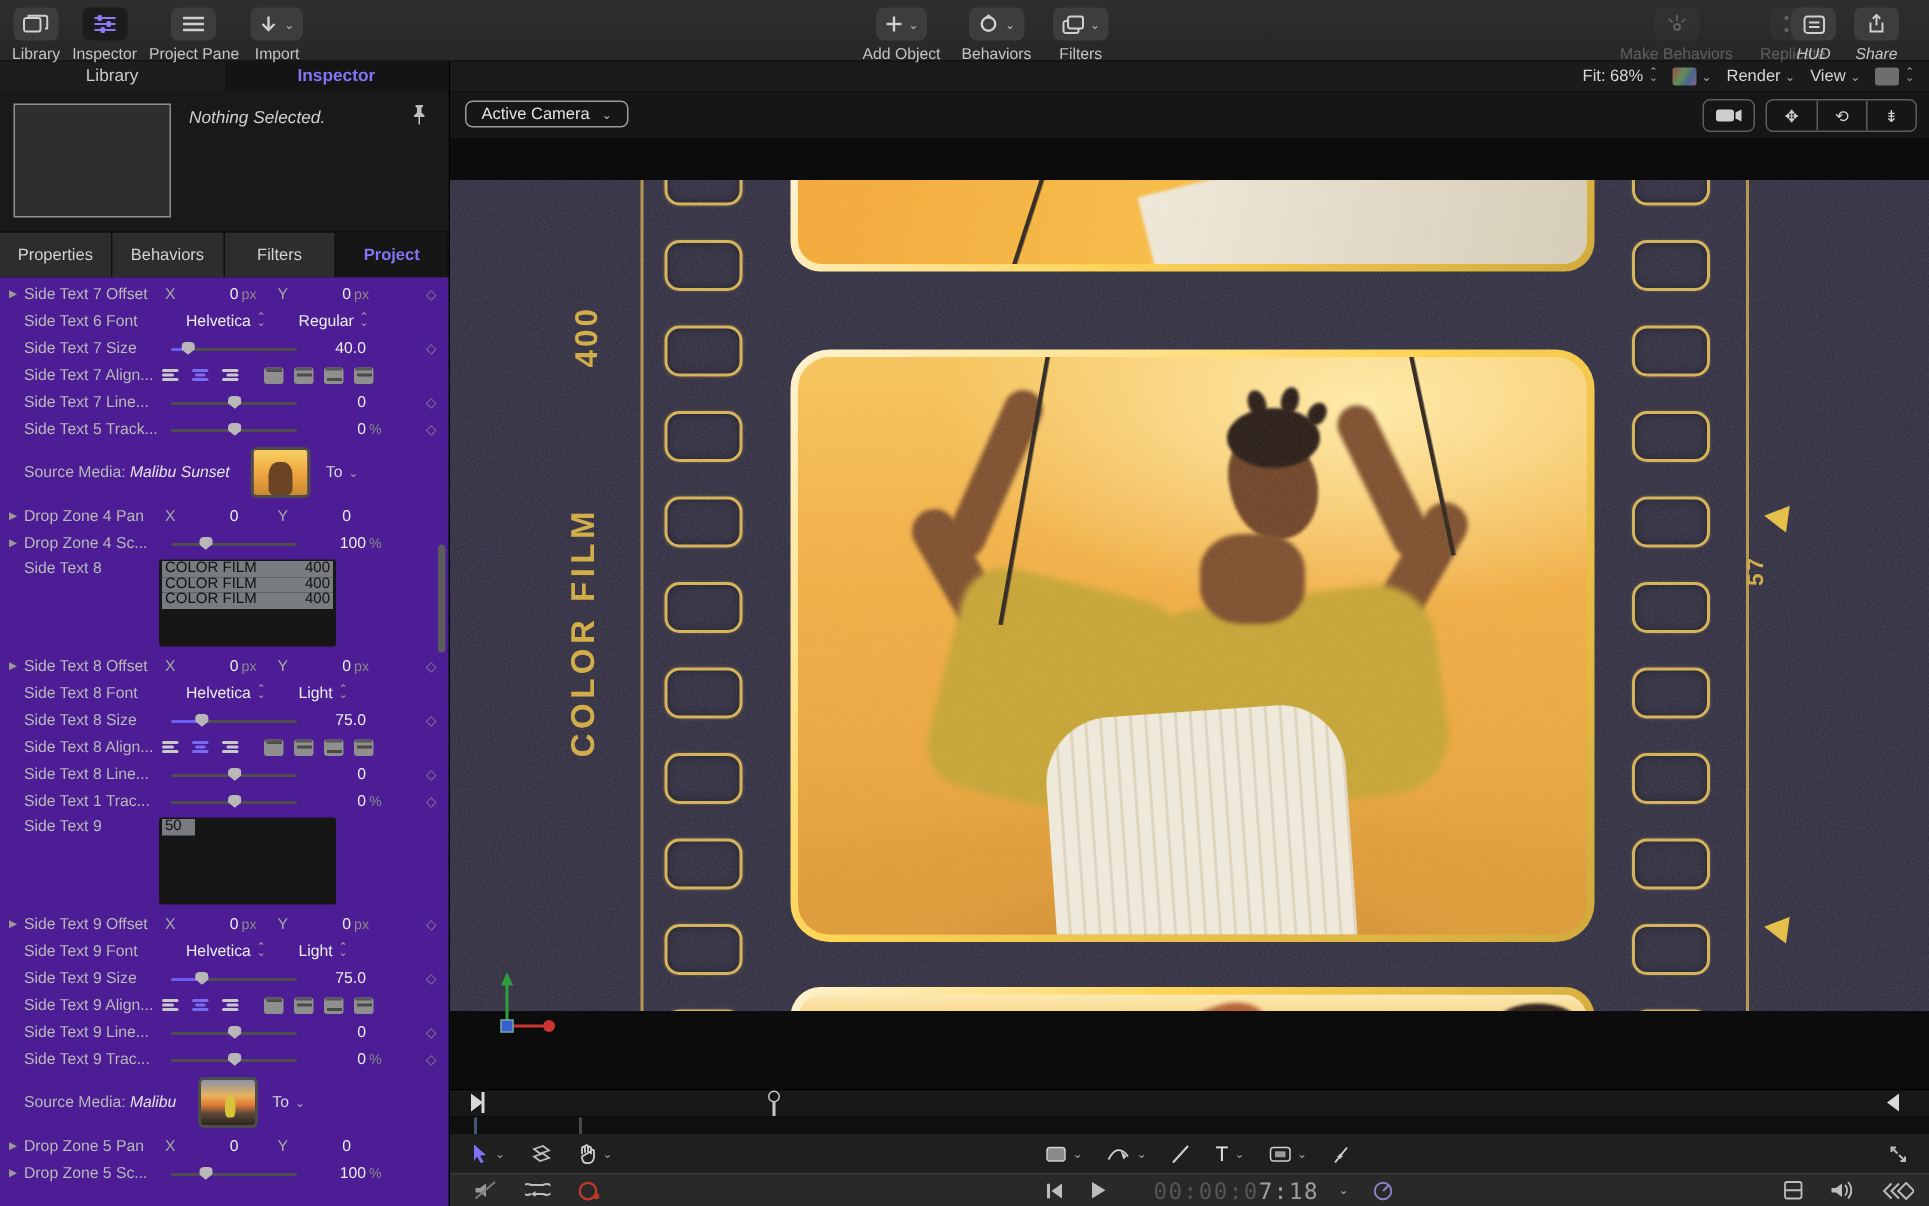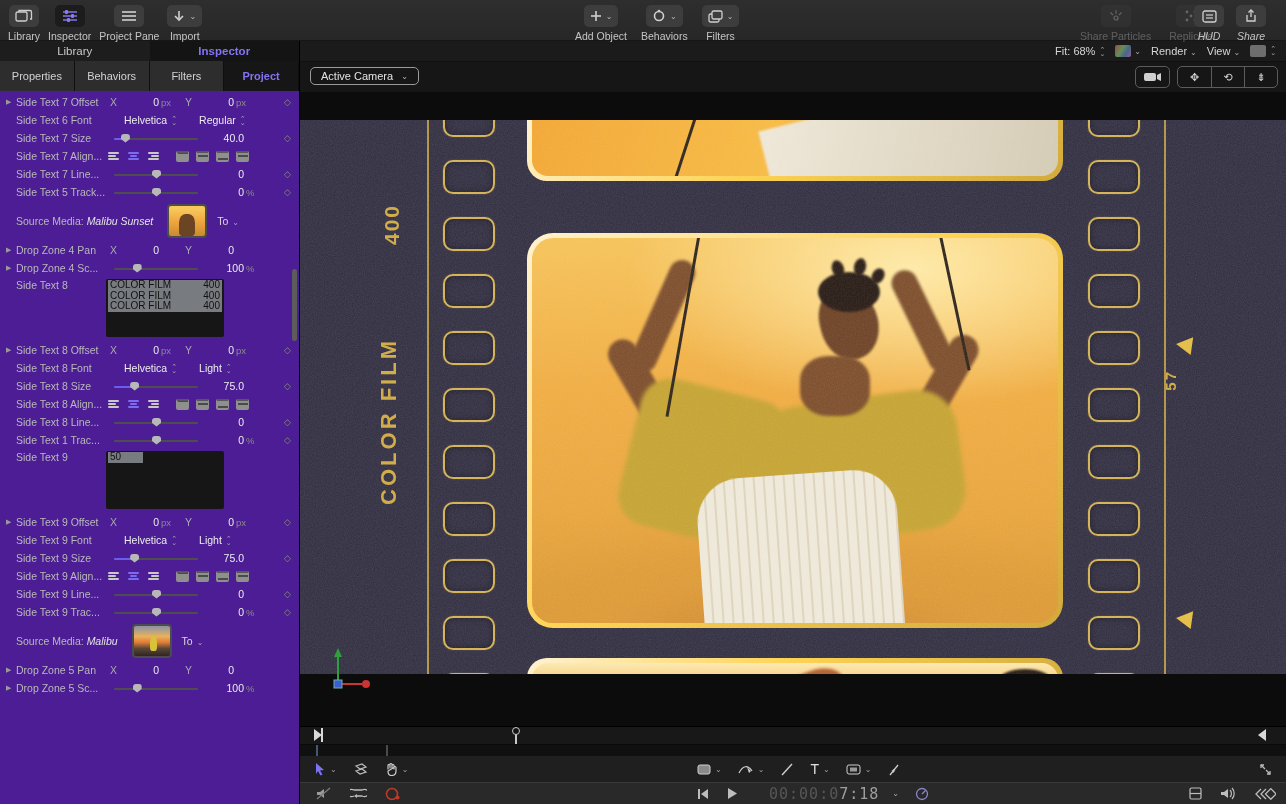--- a/index.html
+++ b/index.html
@@ -57,21 +57,21 @@
   .slider .thumb { position:absolute; top:0; width:9px; height:9px; background:#b8b8b8;
     border-radius:3px 3px 4px 4px; clip-path:polygon(0 0,100% 0,100% 60%,50% 100%,0 60%); }
   .aicon { width:15px; height:11px; border-radius:2px; display:flex; flex-direction:column; justify-content:center; gap:1.5px; padding:0 2px; margin-right:5px; }
   .aicon i { display:block; height:1.5px; background:#c9c9c9; border-radius:1px; }
   .aicon.sel i { background:#7a6cf2; }
   .abox { width:13px; height:11px; background:#8f8f8f; border-radius:2px; margin-right:7px; position:relative; }
   .abox::after { content:""; position:absolute; left:1px; right:1px; height:2px; background:#585858; }
   .textarea-row { align-items:flex-start; height:auto; margin:2px 0 4px; }
   .tarea { width:118px; min-height:58px; background:#161616; border-radius:2px; padding:1px 2px; font-size:10px; color:#111; }
   .tline { display:flex; justify-content:space-between; background:#787b7f; margin-bottom:0px; padding:0 2px; line-height:10.5px; }
-  .tline.short { width:35px; justify-content:flex-start; }
+  .tline.short { width:22px; justify-content:flex-start; }
   .media-row { height:40px; align-items:center; }
   .media-label { font-size:10.5px; color:#b9b9b9; }
   .media-label em { color:#e4e4e4; }
   .mthumb { width:40px; height:34px; border:2px solid #4c4c4c; border-radius:4px; margin-left:14px; flex:none; }
   .mthumb.sunset { background:linear-gradient(#f7c85c 10%,#eda43e 55%,#c98a30 100%); position:relative; overflow:hidden; }
   .mthumb.sunset::after { content:""; position:absolute; left:10px; top:8px; width:16px; height:22px; background:#6b4424; border-radius:40% 40% 20% 20%; }
   .mthumb.beach { background:linear-gradient(#8a92a8 0%,#e8b25c 35%,#e07b35 55%,#5a4638 75%,#2e2620 100%); position:relative; }
   .mthumb.beach::after { content:""; position:absolute; left:16px; top:10px; width:7px; height:15px; background:#d8c23a; border-radius:45% 45% 30% 30%; }
   .to-dd { margin-left:10px; color:#d8d8d8; font-size:10.5px; }
   .to-dd .chev { font-size:8px; color:#a5a5a5; margin-left:4px; }
@@ -248,21 +248,21 @@
               <svg width="14" height="14" viewBox="0 0 14 14">
                 <circle cx="7" cy="9" r="2" fill="none" stroke="#d0d0d0" stroke-width="1.2"></circle>
                 <g stroke="#d0d0d0" stroke-width="1.1">
                   <line x1="7" y1="5" x2="7" y2="1"></line>
                   <line x1="4" y1="6" x2="1.5" y2="3.5"></line>
                   <line x1="10" y1="6" x2="12.5" y2="3.5"></line>
                 </g>
               </svg>
             </span>
           </div>
-          <div class="tb-label">Share Particles</div>
+          <div class="tb-label">Make Behaviors</div>
         </div>
         <div class="tb-item disabled">
           <div class="tb-icon">
             <span>
               <svg width="14" height="14" viewBox="0 0 14 14">
                 <g fill="#d0d0d0">
                   <circle cx="3" cy="3" r="1.4"></circle>
                   <circle cx="11" cy="3" r="1.4"></circle>
                   <circle cx="7" cy="7" r="1.4"></circle>
                   <circle cx="3" cy="11" r="1.4"></circle>
@@ -301,20 +301,30 @@
         </div>
       </div>
   </div>
 
   <div class="main">
 
     <div class="panel">
       <div class="panel-tabs">
         <div class="ptab lib">Library</div>
         <div class="ptab active">Inspector</div>
+      </div>
+      <div class="preview">
+        <div class="preview-thumb"></div>
+        <div class="preview-status">Nothing Selected.</div>
+        <div class="pin">
+          <svg width="11" height="15" viewBox="0 0 11 15">
+              <path d="M3 1h5v1l-1 1v3l2 2v1H2v-1l2-2V3L3 2z" fill="#bdbdbd"></path>
+              <rect x="5" y="9" width="1" height="5" fill="#bdbdbd"></rect>
+            </svg>
+        </div>
       </div>
       <div class="insp-tabs" id="insp-tabs">
           <div class="itab">Properties</div>
           <div class="itab">Behaviors</div>
           <div class="itab">Filters</div>
           <div class="itab active">Project</div>
         </div>
       <div class="rows" id="rows">
         <div class="scrollthumb"></div>
       <div class="row">

